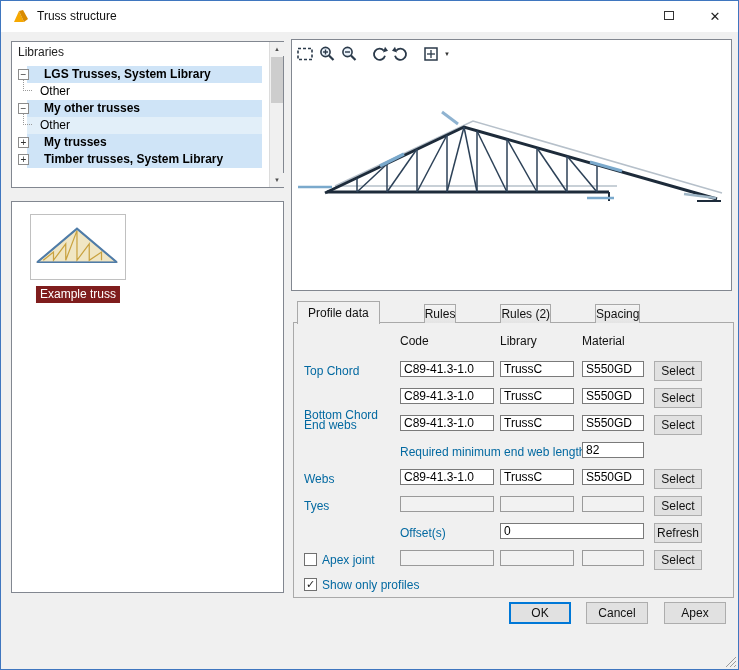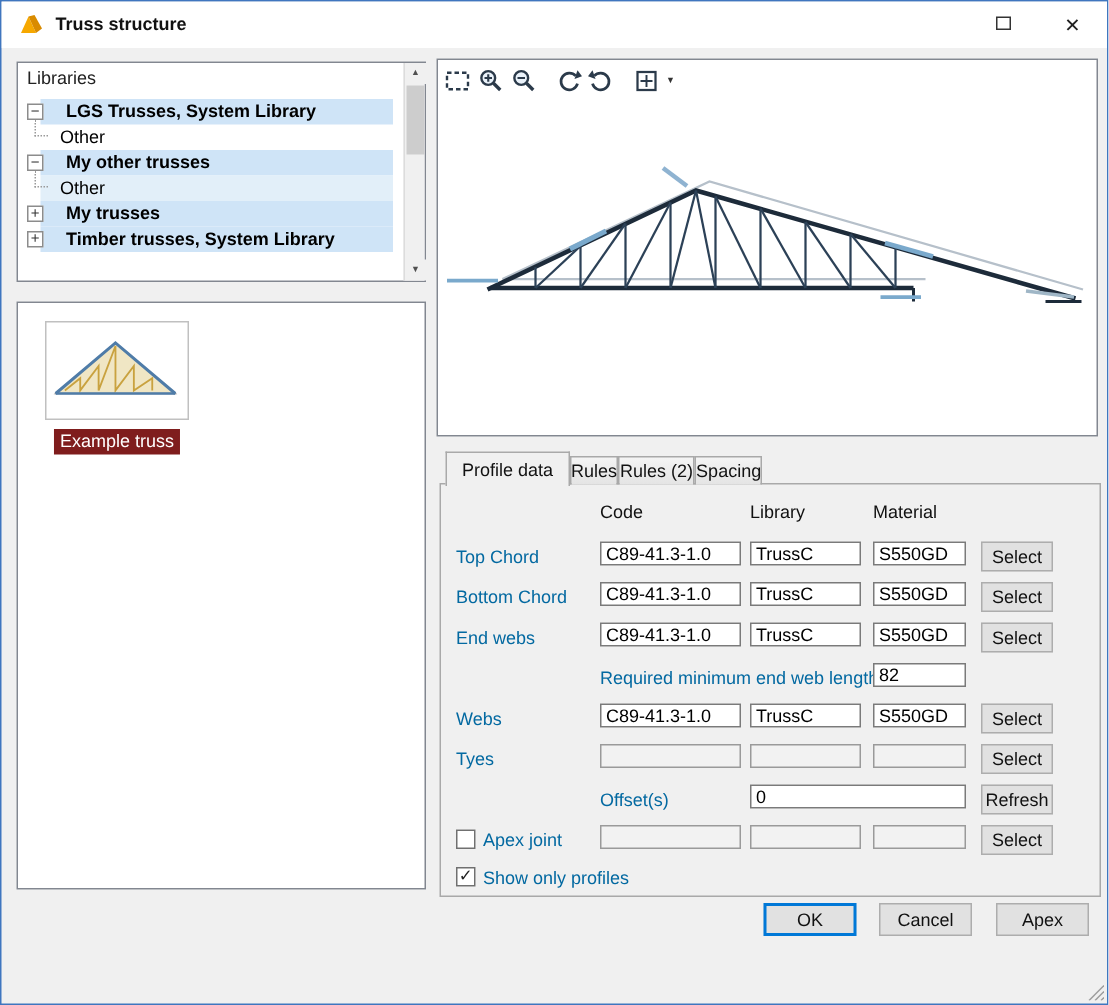--- a/index.html
+++ b/index.html
@@ -3,21 +3,21 @@
 <meta charset="utf-8">
 <style>
   * { margin:0; padding:0; box-sizing:border-box; }
   html,body { width:739px; height:670px; }
   body { font-family:"Liberation Sans","DejaVu Sans",sans-serif; font-size:12px; color:#000; }
 
   .window { position:relative; width:739px; height:670px; background:#f0f0f0;
             border:1px solid #3f76bf; overflow:hidden; }
 
   
-  .titlebar { position:absolute; left:0; top:0; width:100%; height:31px; background:#ffffff;font-weight:bold; }
+  .titlebar { position:absolute; left:0; top:0; width:100%; height:31px; background:#ffffff; }
   .title-icon { position:absolute; left:11px; top:7px; width:18px; height:18px; }
   .title-text { position:absolute; left:36px; top:0; line-height:31px; font-size:12px; color:#111; }
   .winbtn { position:absolute; top:0; width:46px; height:31px; text-align:center; line-height:31px;
             color:#222; cursor:default; }
   .winbtn.max { right:46px; }
   .winbtn.close { right:0; font-size:13px; }
   .max-glyph { display:inline-block; width:10px; height:9px; border:1px solid #333; margin-top:10px; }
 
   
   .box { position:absolute; background:#fff; border:1px solid #828790; }
@@ -51,21 +51,21 @@
                  background:#7f1d1d; color:#fff; padding:1px 4px 2px; white-space:nowrap; }
 
   
   .vp-toolbar { position:absolute; left:2px; top:2px; height:24px; z-index:2; display:flex; align-items:center; }
   .tool-btn { width:22px; height:22px; display:flex; align-items:center; justify-content:center; }
   .tool-gap { width:8px; }
   .drop-caret { font-size:6px; color:#333; margin-left:2px; }
   .truss-svg { position:absolute; left:0; top:0; width:439px; height:250px; z-index:1; }
 
   
-  .tabstrip { position:absolute; left:296px; top:299px; height:23px; display:flex; align-items:flex-end; z-index:3; }
+  .tabstrip { position:absolute; left:296px; top:299px; height:23px; display:flex; align-items:flex-end; z-index:3;gap:44px; }
   .tab { border:1px solid #a9a9a9; border-bottom:none; background:linear-gradient(#f4f4f4,#e4e4e4);
          padding:2px 0 3px; height:19px; margin-right:0; color:#111; }
   .tab.active { background:#f0f0f0; height:23px; padding:4px 10px 5px; margin-bottom:-1px; }
 
   .pane { position:absolute; left:292px; top:321px; width:441px; height:276px;
           border:1px solid #a9a9a9; background:#f0f0f0; }
 
   .col-head { position:absolute; top:11px; color:#111; }
   .row-label { position:absolute; color:#0369a1; white-space:nowrap; }
   .field { position:absolute; height:16px; border:1px solid #7a7a7a; background:#fff;
@@ -254,21 +254,21 @@
     <span class="col-head" style="left:106px">Code</span>
     <span class="col-head" style="left:206px">Library</span>
     <span class="col-head" style="left:288px">Material</span>
 
     <span class="row-label" style="left:10px; top:41px">Top Chord</span>
     <input class="field" style="left: 106px; top: 38px; width: 94px;" value="C89-41.3-1.0">
     <input class="field" style="left: 206px; top: 38px; width: 74px;" value="TrussC">
     <input class="field" style="left: 288px; top: 38px; width: 62px;" value="S550GD">
     <button class="btn" style="left:360px; top:38px; width:48px">Select</button>
 
-    <span class="row-label" style="left:10px; top:68px">Bottom Chord</span>
+    <span class="row-label" style="left:10px; top:85px">Bottom Chord</span>
     <input class="field" style="left: 106px; top: 65px; width: 94px;" value="C89-41.3-1.0">
     <input class="field" style="left: 206px; top: 65px; width: 74px;" value="TrussC">
     <input class="field" style="left: 288px; top: 65px; width: 62px;" value="S550GD">
     <button class="btn" style="left:360px; top:65px; width:48px">Select</button>
 
     <span class="row-label" style="left:10px; top:95px">End webs</span>
     <input class="field" style="left: 106px; top: 92px; width: 94px;" value="C89-41.3-1.0">
     <input class="field" style="left: 206px; top: 92px; width: 74px;" value="TrussC">
     <input class="field" style="left: 288px; top: 92px; width: 62px;" value="S550GD">
     <button class="btn" style="left:360px; top:92px; width:48px">Select</button>

